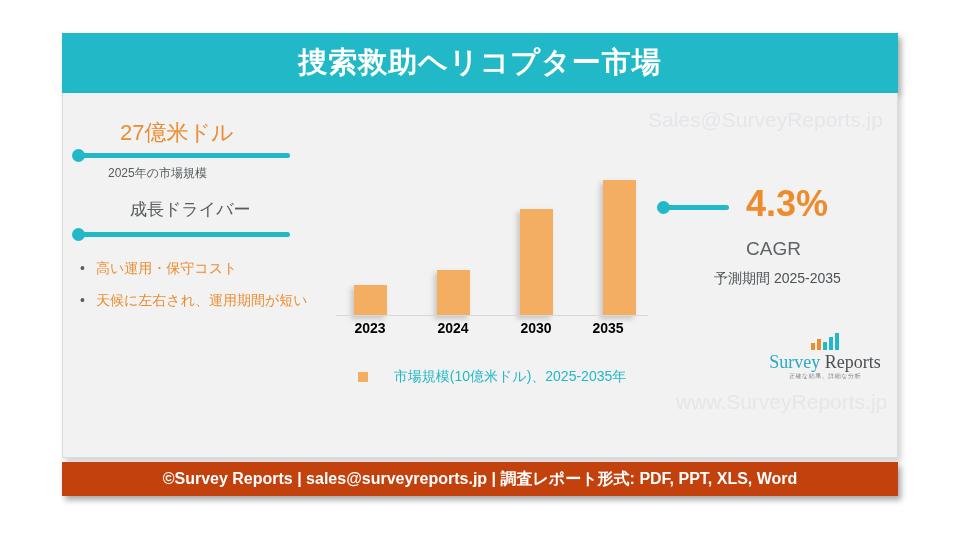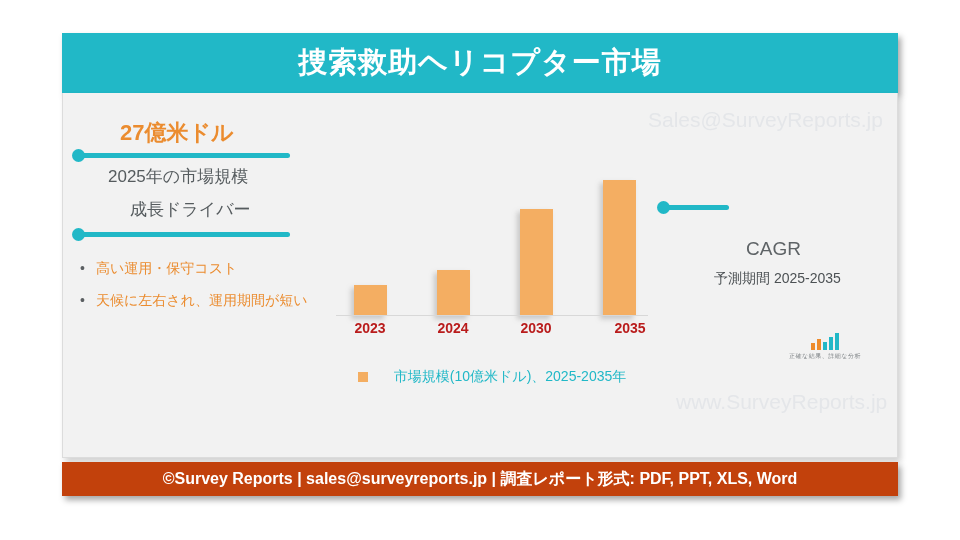--- a/index.html
+++ b/index.html
@@ -91,21 +91,21 @@
   .wm-top { left: 648px; top: 108px; }
   .wm-bottom { left: 676px; top: 390px; }
 
   
   .stat-value {
     position: absolute;
     left: 120px;
     top: 118px;
     color: #eb8c2f;
     font-size: 22px;
-    font-weight: bold;
+    font-weight: normal;
     white-space: nowrap;
   }
   .connector {
     position: absolute;
     height: 5px;
     background: #21b8c7;
     border-radius: 3px;
   }
   .connector .dot {
     position: absolute;
@@ -117,21 +117,21 @@
     background: #21b8c7;
   }
   .conn-1 { left: 78px; top: 153px; width: 212px; }
   .conn-2 { left: 78px; top: 232px; width: 212px; }
 
   .stat-label {
     position: absolute;
     left: 108px;
     top: 165px;
     color: #555b5e;
-    font-size: 17px;
+    font-size: 12px;
     white-space: nowrap;
   }
   .drivers-title {
     position: absolute;
     left: 130px;
     top: 198px;
     color: #555b5e;
     font-size: 17px;
     white-space: nowrap;
   }
@@ -188,21 +188,21 @@
     position: absolute;
     left: 336px;
     top: 320px;
     width: 312px;
     height: 22px;
   }
   .bar-label {
     position: absolute;
     width: 60px;
     text-align: center;
-    color: #b91c1c;
+    color: #000000;
     font-size: 14px;
     font-weight: bold;
   }
 
   .legend {
     position: absolute;
     left: 336px;
     top: 368px;
     width: 312px;
     display: flex;
@@ -331,42 +331,46 @@
     <div class="bar" style="left: 101px; height: 46px;"></div>
     <div class="bar" style="left: 184px; height: 107px;"></div>
     <div class="bar" style="left: 267px; height: 136px;"></div>
   </div>
   <div class="chart-baseline"></div>
 
   <div class="bar-labels">
     <div class="bar-label" style="left:4px;">2023</div>
     <div class="bar-label" style="left:87px;">2024</div>
     <div class="bar-label" style="left:170px;">2030</div>
-    <div class="bar-label" style="left:264px;">2035</div>
+    <div class="bar-label" style="left:242px;">2035</div>
   </div>
 
   <div class="legend">
     <span class="legend-swatch"></span>
     <span class="legend-text">市場規模(10億米ドル)、2025-2035年</span>
   </div>
 
   <div class="connector conn-3">
     <span class="dot"></span>
   </div>
+  <div class="cagr-value">4.3%</div>
   <div class="cagr-label">CAGR</div>
   <div class="cagr-period">予測期間 2025-2035</div>
 
   <div class="logo">
     <div class="logo-icon">
       <i class="o" style="height:7px;"></i>
       <i class="o" style="height:11px;"></i>
       <i style="height:8px;"></i>
       <i style="height:13px;"></i>
       <i style="height:17px;"></i>
     </div>
+    <div class="logo-word">
+      <span class="survey">Survey</span><span class="reports"> Reports</span>
+    </div>
     <div class="logo-tagline">正確な結果、詳細な分析</div>
   </div>
 
   <div class="footer-band">
     <div class="footer-text">©Survey Reports | sales@surveyreports.jp | 調査レポート形式: PDF, PPT, XLS, Word</div>
   </div>
 
 </div>
 
 </body></html>

